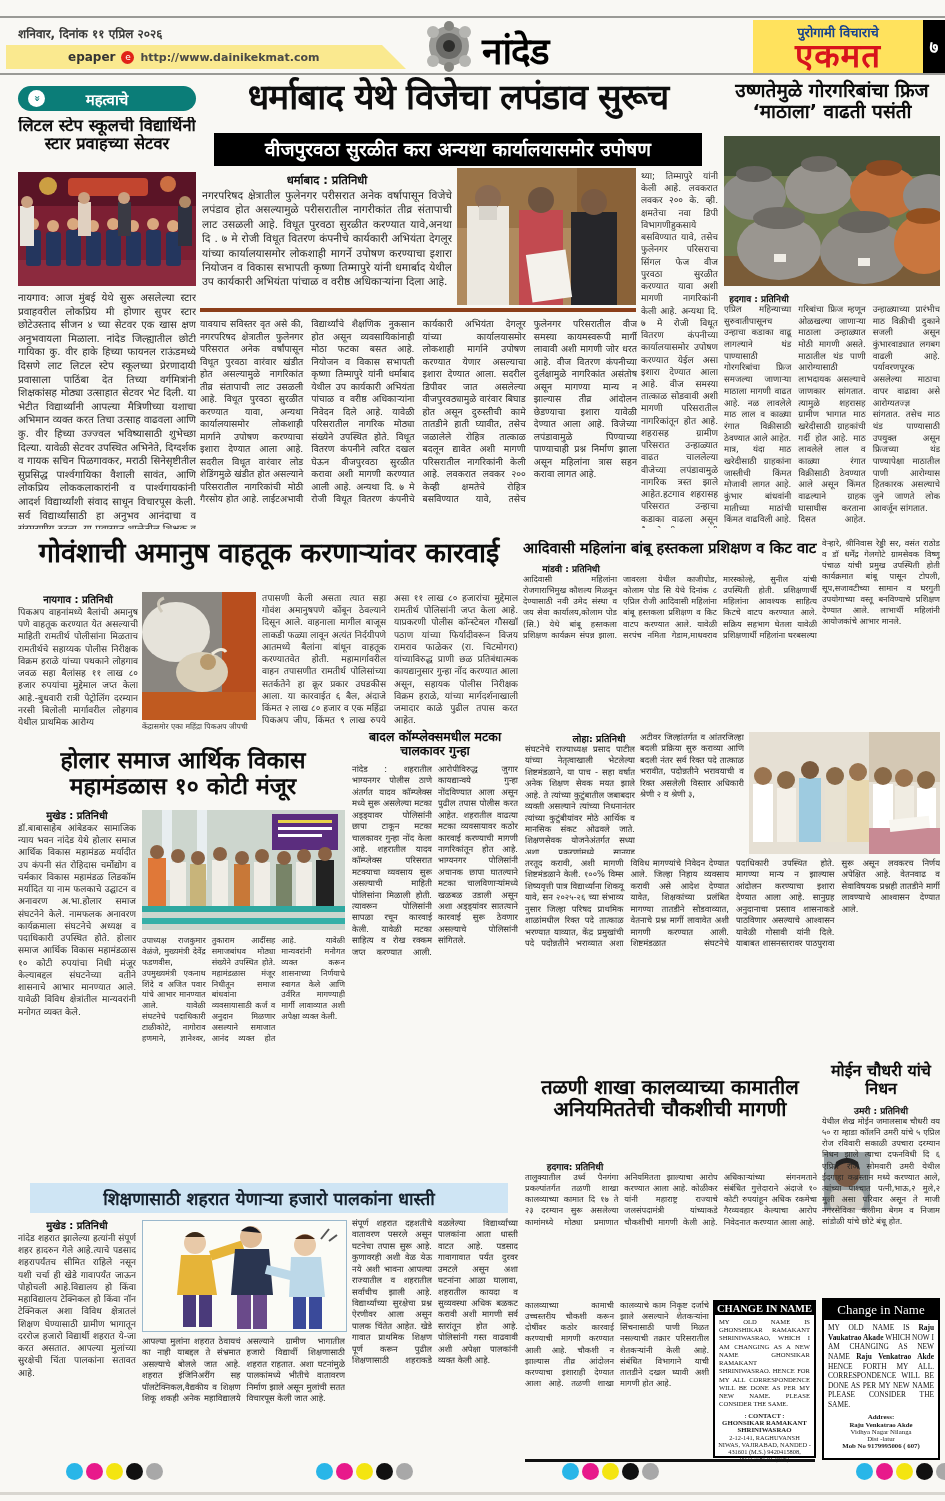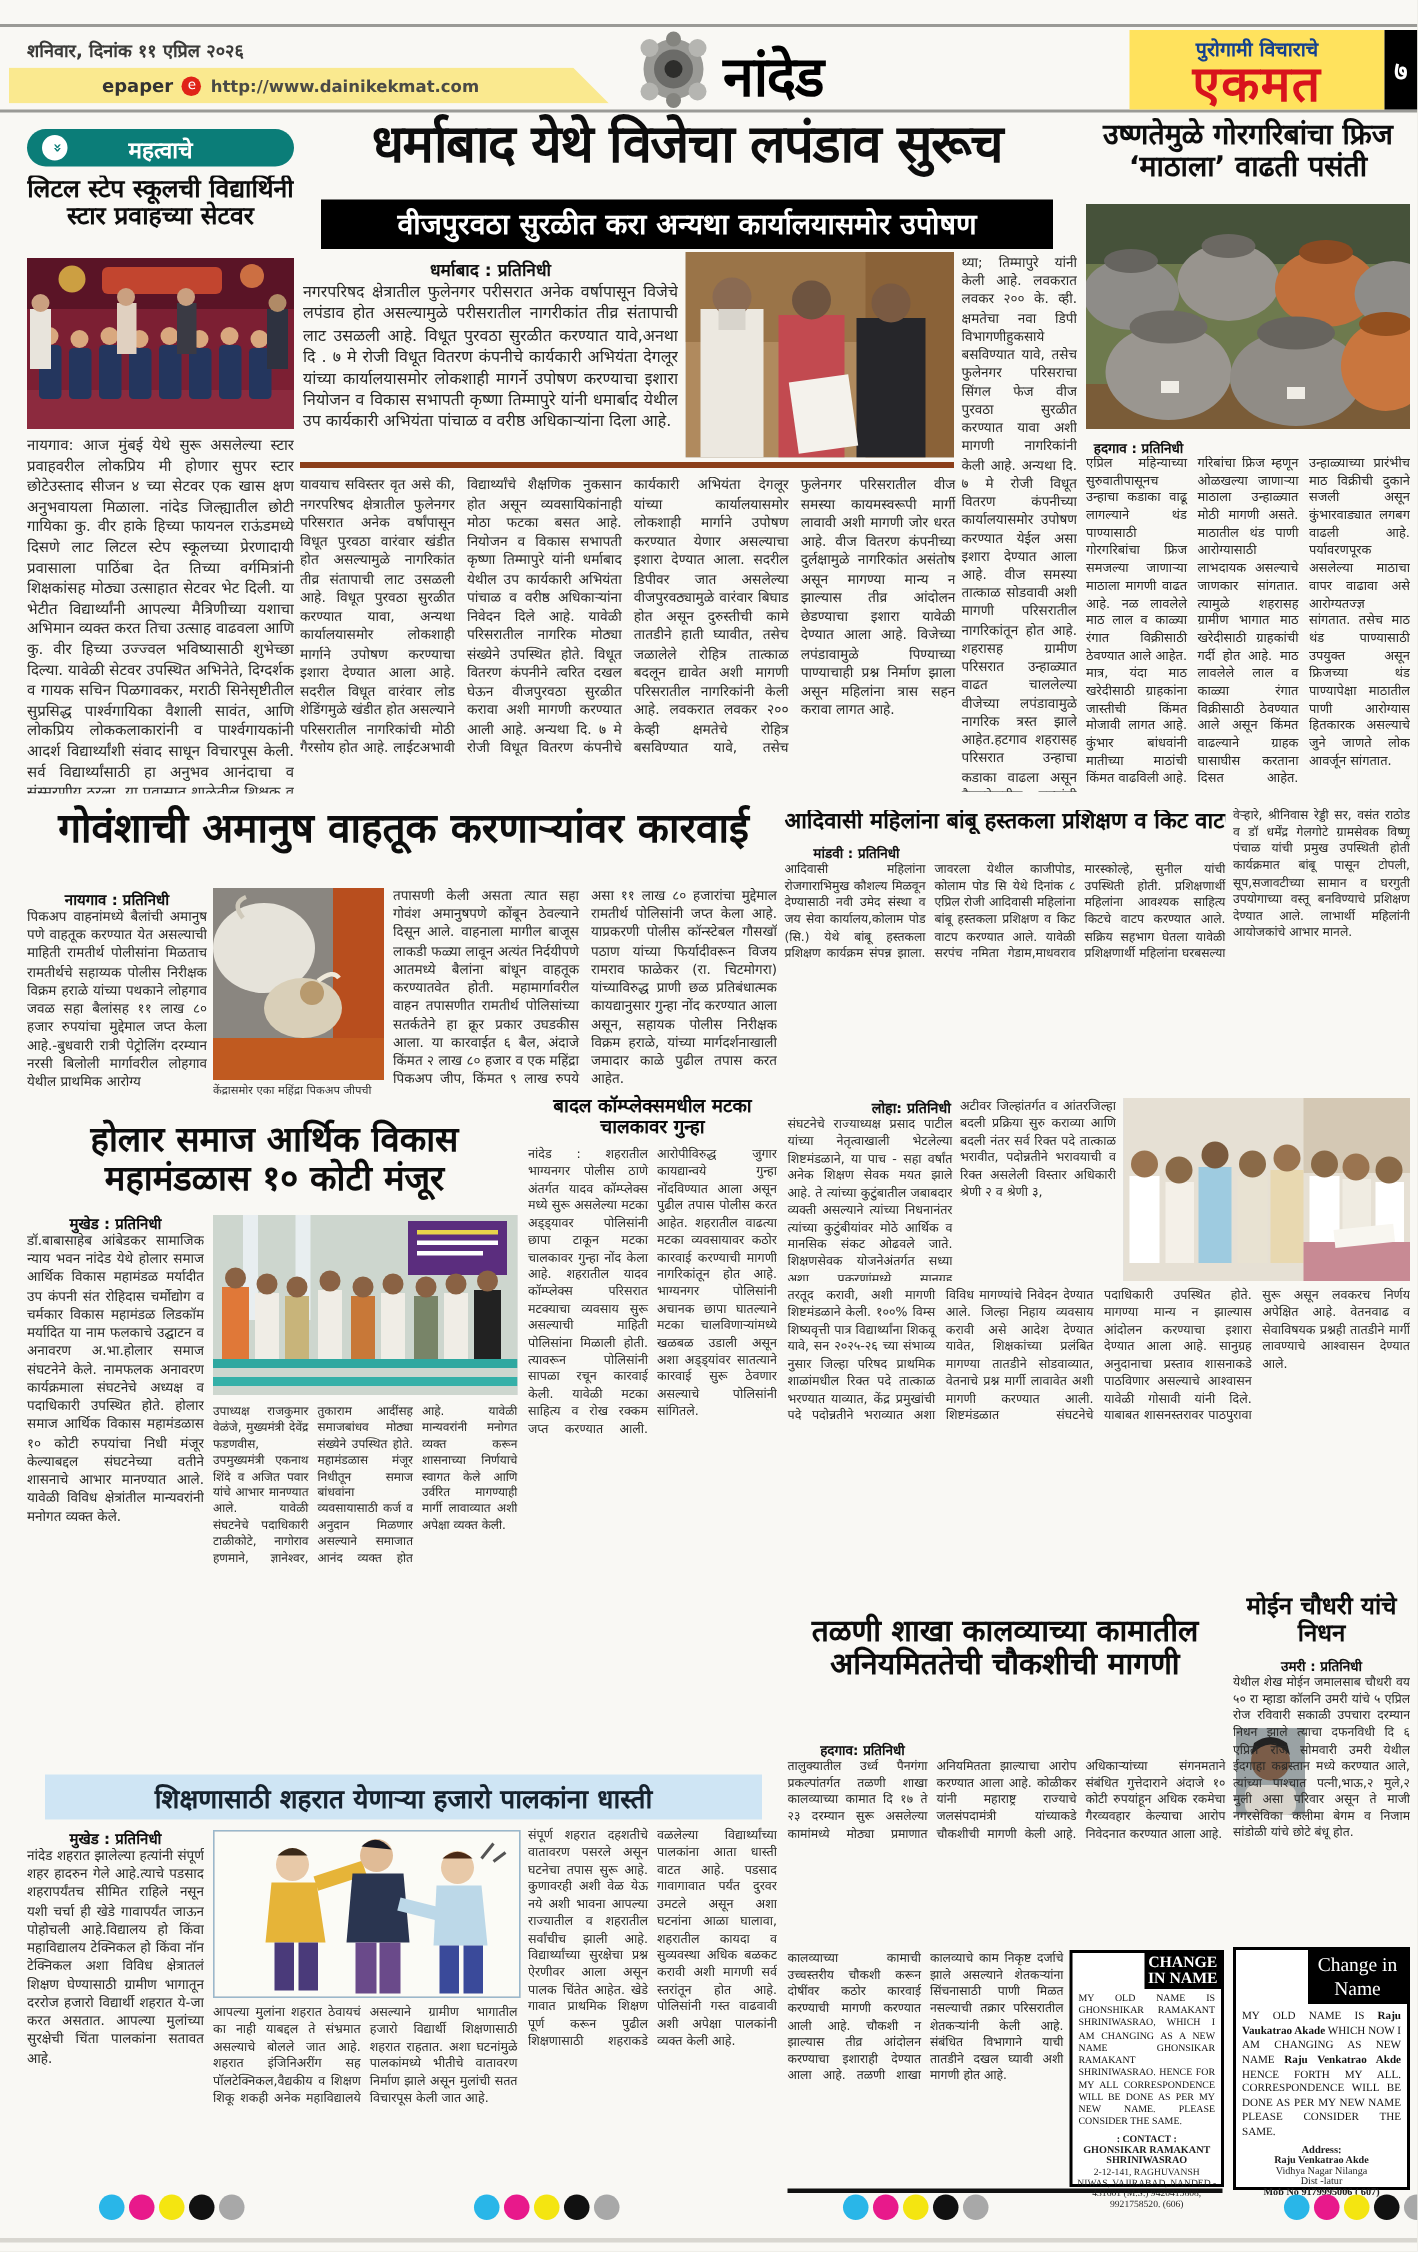--- a/index.html
+++ b/index.html
@@ -26,21 +26,21 @@
   #masthead-title{font-size:33px;font-weight:bold;color:#d8131c;line-height:1;margin-top:-2px;letter-spacing:1px;}
   #pageno-box{left:923px;top:20px;width:22px;height:53px;background:#000;color:#fff;font-size:17px;font-weight:bold;display:flex;align-items:center;justify-content:center;}
   
   #important-bar{left:18px;top:86px;width:178px;height:25px;background:#0b7d78;border-radius:13px;
                  color:#fff;font-size:15px;font-weight:bold;display:flex;align-items:center;justify-content:center;gap:8px;}
   #important-chevron{width:17px;height:17px;border-radius:50%;background:#fff;color:#0b7d78;font-size:10px;line-height:16px;text-align:center;font-weight:bold;transform:rotate(90deg);position:absolute;left:10px;top:4px;}
   
   #main-subhead{background:#000;color:#fff;font-size:19px;font-weight:bold;text-align:center;padding:3px 0 4px;}
   
   .cin{border:2px solid #000;background:#fff;box-sizing:border-box;font-family:"Liberation Serif","DejaVu Serif",serif;}
-  .cin-head{background:#000;color:#fff;font-weight:bold;text-align:center;margin-left:48px;}
+  .cin-head{background:#000;color:#fff;font-weight:bold;text-align:center;}
   .cin-body{padding:3px 4px;text-align:justify;color:#111;}
   .dotrow{display:flex;gap:3px;}
   .dot{width:17px;height:17px;border-radius:50%;}
   .photo{overflow:hidden;background:#ccc;}
   .caption{font-size:7.6px;line-height:1.25;color:#333;text-align:left;overflow:hidden;}
 </style>
 </head>
 <body>
 
 <div id="page">
@@ -256,21 +256,21 @@
       </g>
   </svg>
   <div class="abs jtxt cols2" style="left:142px;top:1336px;width:203px;height:124px;font-size:8.4px;column-gap:6px;">आपल्या मुलांना शहरात ठेवायचं का नाही याबद्दल ते संभ्रमात असल्याचे बोलले जात आहे. शहरात इंजिनिअरींग सह पॉलटेक्निकल,वैद्यकीय व शिक्षण शिकू शकही अनेक महाविद्यालये असल्याने ग्रामीण भागातील हजारो विद्यार्थी शिक्षणासाठी शहरात राहतात. अशा घटनांमुळे पालकांमध्ये भीतीचे वातावरण निर्माण झाले असून मुलांची सतत विचारपूस केली जात आहे.</div>
   <div class="abs jtxt cols2" style="left:352px;top:1218px;width:166px;height:242px;font-size:8.4px;column-gap:6px;">संपूर्ण शहरात दहशतीचे वातावरण पसरले असून घटनेचा तपास सुरू आहे. कुणावरही अशी वेळ येऊ नये अशी भावना आपल्या राज्यातील व शहरातील सर्वांचीच झाली आहे. विद्यार्थ्यांच्या सुरक्षेचा प्रश्न ऐरणीवर आला असून पालक चिंतेत आहेत. खेडे गावात प्राथमिक शिक्षण पूर्ण करून पुढील शिक्षणासाठी शहराकडे वळलेल्या विद्यार्थ्यांच्या पालकांना आता धास्ती वाटत आहे. पडसाद गावागावात पर्यंत दुरवर उमटले असून अशा घटनांना आळा घालावा, शहरातील कायदा व सुव्यवस्था अधिक बळकट करावी अशी मागणी सर्व स्तरांतून होत आहे. पोलिसांनी गस्त वाढवावी अशी अपेक्षा पालकांनी व्यक्त केली आहे.</div>
 
   <div class="abs headline" style="left:523px;top:540px;width:294px;font-size:14.6px;white-space:nowrap;overflow:hidden;">आदिवासी महिलांना बांबू हस्तकला प्रशिक्षण व किट वाटप</div>
   <div class="abs byline" style="left:523px;top:562px;width:96px;font-size:9px;">मांडवी : प्रतिनिधी</div>
   <div class="abs jtxt cols3" style="left:523px;top:574px;width:294px;height:74px;font-size:8.2px;column-gap:6px;">आदिवासी महिलांना रोजगाराभिमुख कौशल्य मिळवून देण्यासाठी नवी उमेद संस्था व जय सेवा कार्यालय,कोलाम पोड (सि.) येथे बांबू हस्तकला प्रशिक्षण कार्यक्रम संपन्न झाला. जावरला येथील काजीपोड, कोलाम पोड सि येथे दिनांक ८ एप्रिल रोजी आदिवासी महिलांना बांबू हस्तकला प्रशिक्षण व किट वाटप करण्यात आले. यावेळी सरपंच नमिता गेडाम,माधवराव मारस्कोल्हे, सुनील यांची उपस्थिती होती. प्रशिक्षणार्थी महिलांना आवश्यक साहित्य किटचे वाटप करण्यात आले. सक्रिय सहभाग घेतला यावेळी प्रशिक्षणार्थी महिलांना घरबसल्या लघुउद्योग सुरू करण्यासाठी संधी मिळाली आहे.</div>
   <div class="abs jtxt" style="left:822px;top:538px;width:118px;height:110px;font-size:8.2px;">वेऱ्हारे, श्रीनिवास रेड्डी सर, वसंत राठोड व डॉ धर्मेंद्र गेलगोटे ग्रामसेवक विष्णू पंचाळ यांची प्रमुख उपस्थिती होती कार्यक्रमात बांबू पासून टोपली, सूप,सजावटीच्या सामान व घरगुती उपयोगाच्या वस्तू बनविण्याचे प्रशिक्षण देण्यात आले. लाभार्थी महिलांनी आयोजकांचे आभार मानले.</div>
 
-  <div class="abs byline" style="left:524px;top:732px;width:110px;font-size:9.5px;text-align:right;">लोहा: प्रतिनिधी</div>
+  <div class="abs byline" style="left:544px;top:732px;width:110px;font-size:9.5px;text-align:center;">लोहा: प्रतिनिधी</div>
   <div class="abs jtxt" style="left:525px;top:744px;width:110px;height:110px;font-size:8.4px;">संघटनेचे राज्याध्यक्ष प्रसाद पाटील यांच्या नेतृत्वाखाली भेटलेल्या शिष्टमंडळाने, या पाच - सहा वर्षांत अनेक शिक्षण सेवक मयत झाले आहे. ते त्यांच्या कुटुंबातील जबाबदार व्यक्ती असल्याने त्यांच्या निधनानंतर त्यांच्या कुटुंबीयांवर मोठे आर्थिक व मानसिक संकट ओढवले जाते. शिक्षणसेवक योजनेअंतर्गत सध्या अशा प्रकरणांमध्ये सानुग्रह अनुदानाची</div>
   <div class="abs jtxt" style="left:640px;top:732px;width:104px;height:122px;font-size:8.4px;">अटीवर जिल्हांतर्गत व आंतरजिल्हा बदली प्रक्रिया सुरु कराव्या आणि बदली नंतर सर्व रिक्त पदे तात्काळ भरावीत, पदोन्नतीने भरावयाची व रिक्त असलेली विस्तार अधिकारी श्रेणी २ व श्रेणी ३,</div>
   <svg class="abs photo" style="left:749px;top:732px;" width="191" height="122" viewBox="0 0 191 122">
     <rect width="191" height="122" fill="#e6e0d4"></rect>
     <rect x="120" y="0" width="71" height="50" fill="#d4c8b4"></rect>
     <g>
         <rect x="4" y="52" width="20" height="58" fill="#fff"></rect>
         <circle cx="14" cy="44" r="9" fill="#9a7450"></circle>
        <rect x="28" y="56" width="19" height="54" fill="#f4f0e8"></rect>
         <circle cx="37" cy="48" r="9" fill="#8a6a48"></circle>

